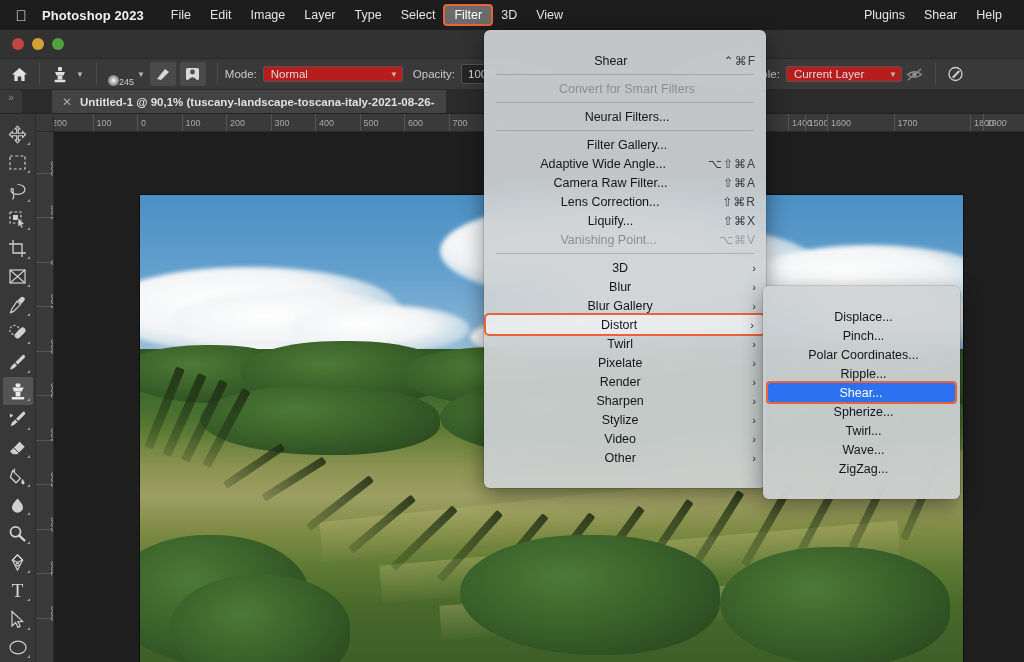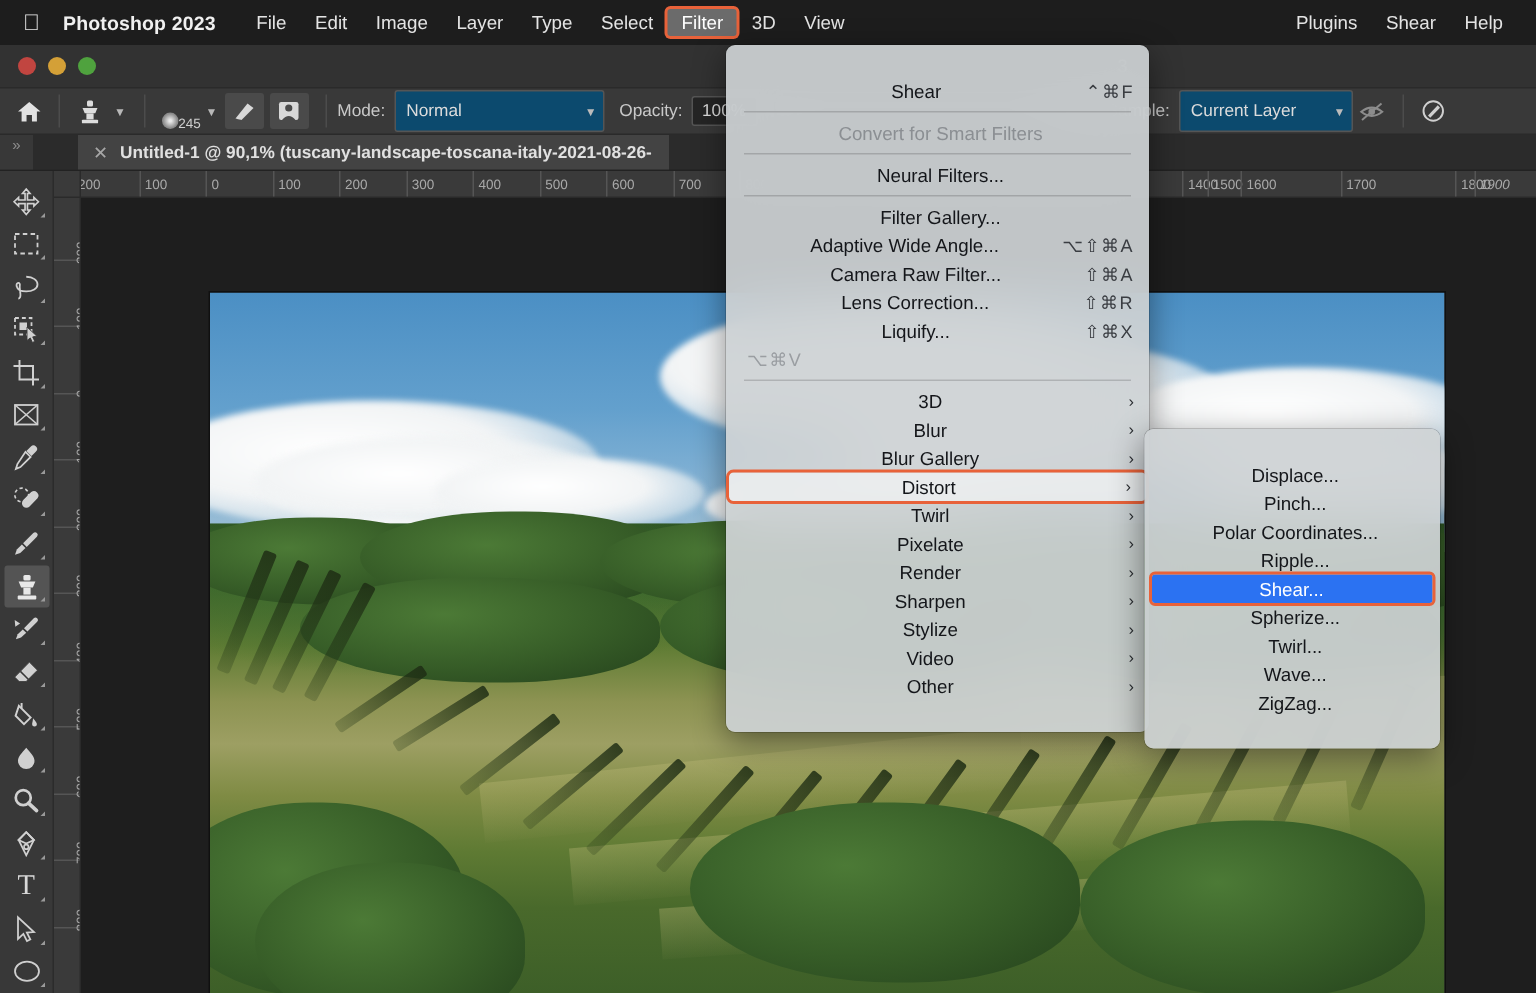--- a/index.html
+++ b/index.html
@@ -84,22 +84,22 @@
     color: #cfcfcf; font-size: 9px;
   }
   .brush-dot {
     width: 11px; height: 11px; border-radius: 50%;
     background: radial-gradient(circle, #e8e8e8 10%, #8f8f8f 60%, #6a6a6a 100%);
     margin-bottom: 1px;
   }
   .caret { color: #b8b8b8; font-size: 8px; margin: 0 5px 0 3px; }
   .opt-label { color: #c9c9c9; margin-right: 6px; }
   .opt-select {
-    background: #0c4a6e; border: 1px solid #555; border-radius: 2px;
-    height: 28px; display: flex; align-items: center; justify-content: space-between;
+    background: #b91c1c; border: 1px solid #555; border-radius: 2px;
+    height: 16px; display: flex; align-items: center; justify-content: space-between;
     padding: 0 4px 0 7px; color: #dcdcdc; font-size: 11.5px;
   }
   .opt-value {
     background: #252525; border: 1px solid #555; border-radius: 2px;
     height: 20px; display: flex; align-items: center; padding: 0 6px;
     color: #dcdcdc; font-size: 11.5px;
   }
 
   
   .tabstrip {
@@ -656,20 +656,21 @@
       </div>
       <div class="menu-row">
         <span class="label">Lens Correction...</span>
         <span class="shortcut">⇧⌘R</span>
       </div>
       <div class="menu-row">
         <span class="label">Liquify...</span>
         <span class="shortcut">⇧⌘X</span>
       </div>
       <div class="menu-row disabled">
+        <span class="label">Vanishing Point...</span>
         <span class="shortcut">⌥⌘V</span>
       </div>
       <div class="menu-sep"></div>
       <div class="menu-row">
         <span class="label">3D</span>
         <span class="arrow">›</span>
       </div>
       <div class="menu-row">
         <span class="label">Blur</span>
         <span class="arrow">›</span>

